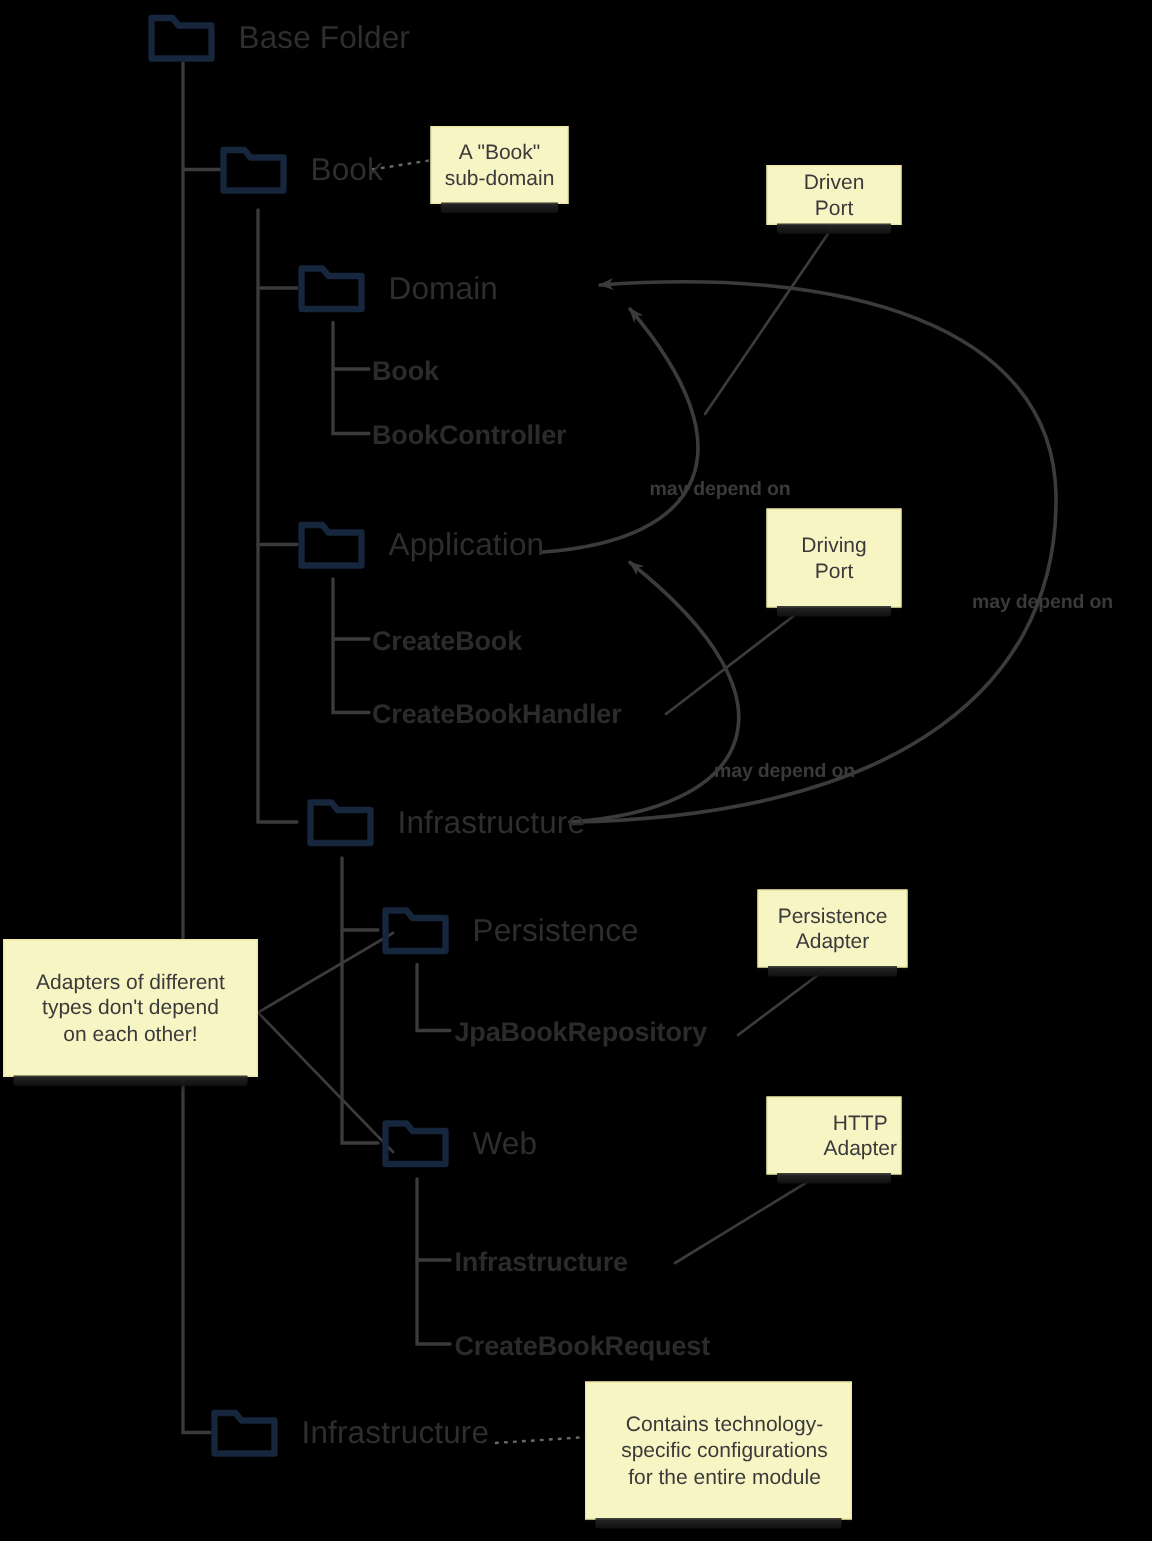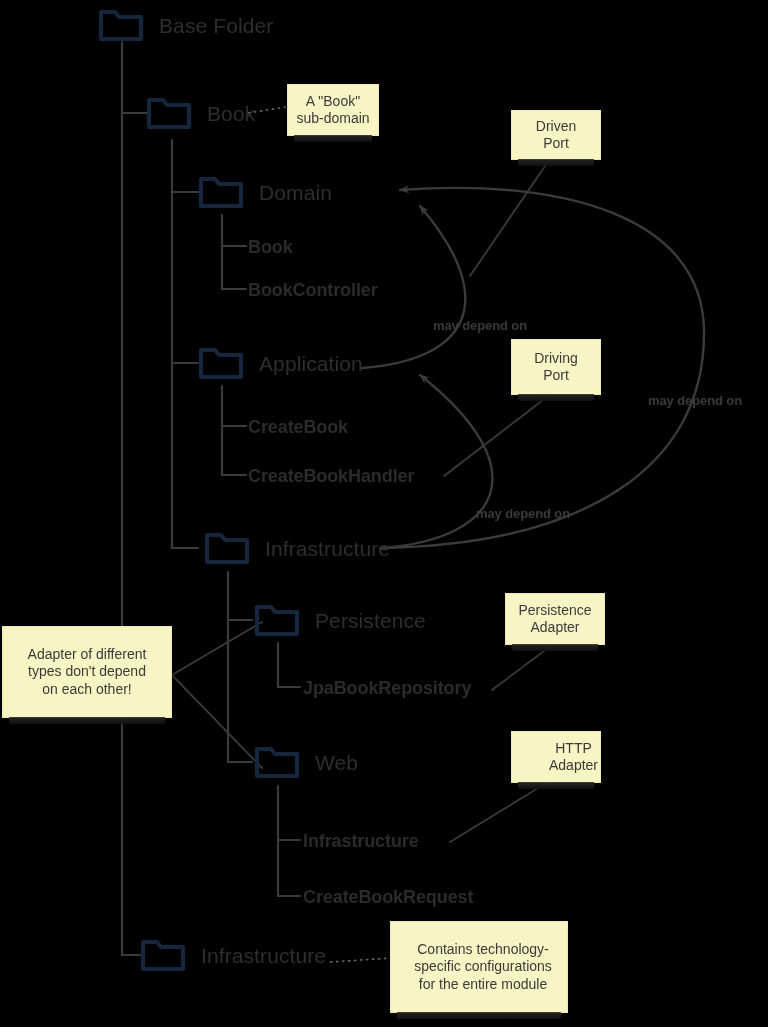--- a/index.html
+++ b/index.html
@@ -191,28 +191,28 @@
     <span class="leaf-label">CreateBookRequest</span>
   </div>
 
   <div class="note" style="left:287px;top:84px;width:92px;height:52px;">
     <div>
       <span>A "Book"</span>
       <span>sub-domain</span>
     </div>
   </div>
 
-  <div class="note" style="left:511px;top:110px;width:90px;height:50px;">
+  <div class="note" style="left:511px;top:110px;width:90px;height:40px;">
     <div>
       <span>Driven</span>
       <span>Port</span>
     </div>
   </div>
 
-  <div class="note" style="left:511px;top:339px;width:90px;height:56px;">
+  <div class="note" style="left:511px;top:339px;width:90px;height:66px;">
     <div>
       <span>Driving</span>
       <span>Port</span>
     </div>
   </div>
 
   <div class="note" style="left:505px;top:593px;width:100px;height:52px;">
     <div>
       <span>Persistence</span>
       <span>Adapter</span>
@@ -221,21 +221,21 @@
 
   <div class="note" style="left:511px;top:731px;width:90px;height:52px;padding-left:43px;">
     <div>
       <span>HTTP</span>
       <span>Adapter</span>
     </div>
   </div>
 
   <div class="note" style="left:2px;top:626px;width:170px;height:92px;">
     <div>
-      <span>Adapter of different</span>
+      <span>Adapters of different</span>
       <span>types don't depend</span>
       <span>on each other!</span>
     </div>
   </div>
 
   <div class="note" style="left:390px;top:921px;width:178px;height:92px;padding-left:16px;">
     <div>
       <span>Contains technology-</span>
       <span>specific configurations</span>
       <span>for the entire module</span>

